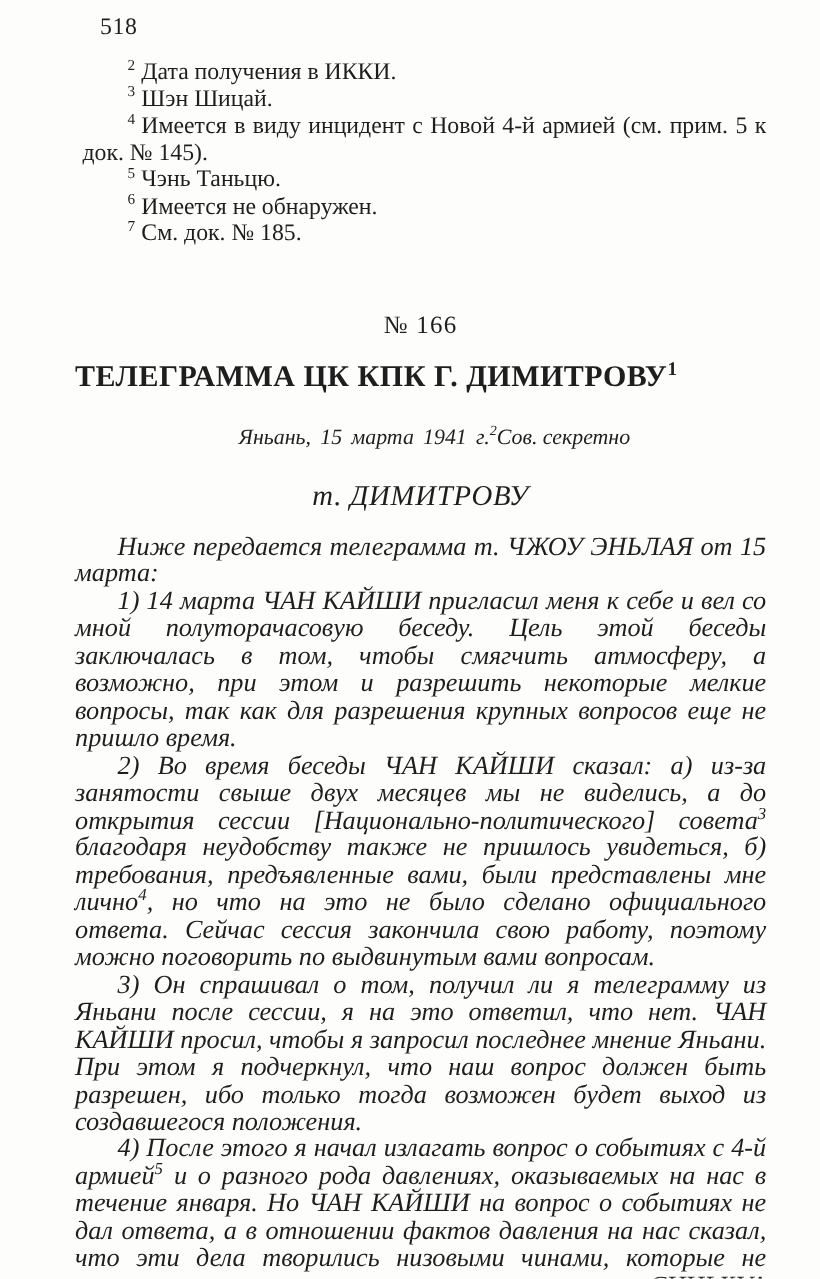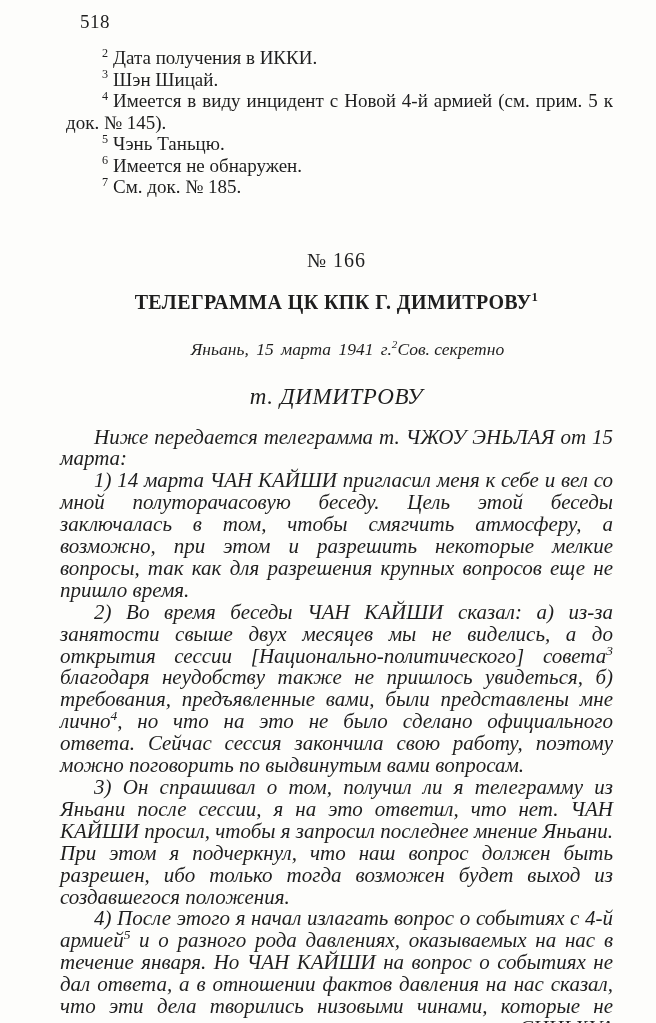--- a/index.html
+++ b/index.html
@@ -53,22 +53,22 @@
   .doc-number {
     margin-top: 50px;
     text-align: center;
     font-size: 20px;
     line-height: 24px;
     letter-spacing: 1px;
   }
 
   .doc-title {
     margin: 17px 0 0 0;
-    text-align: center;
-    font-size: 20px;
+    text-align: left;
+    font-size: 24px;
     font-weight: bold;
     line-height: 26px;
     letter-spacing: 0.4px;
   }
 
   .dateline {
     margin-top: 23px;
     display: flex;
     justify-content: center;
     align-items: baseline;

